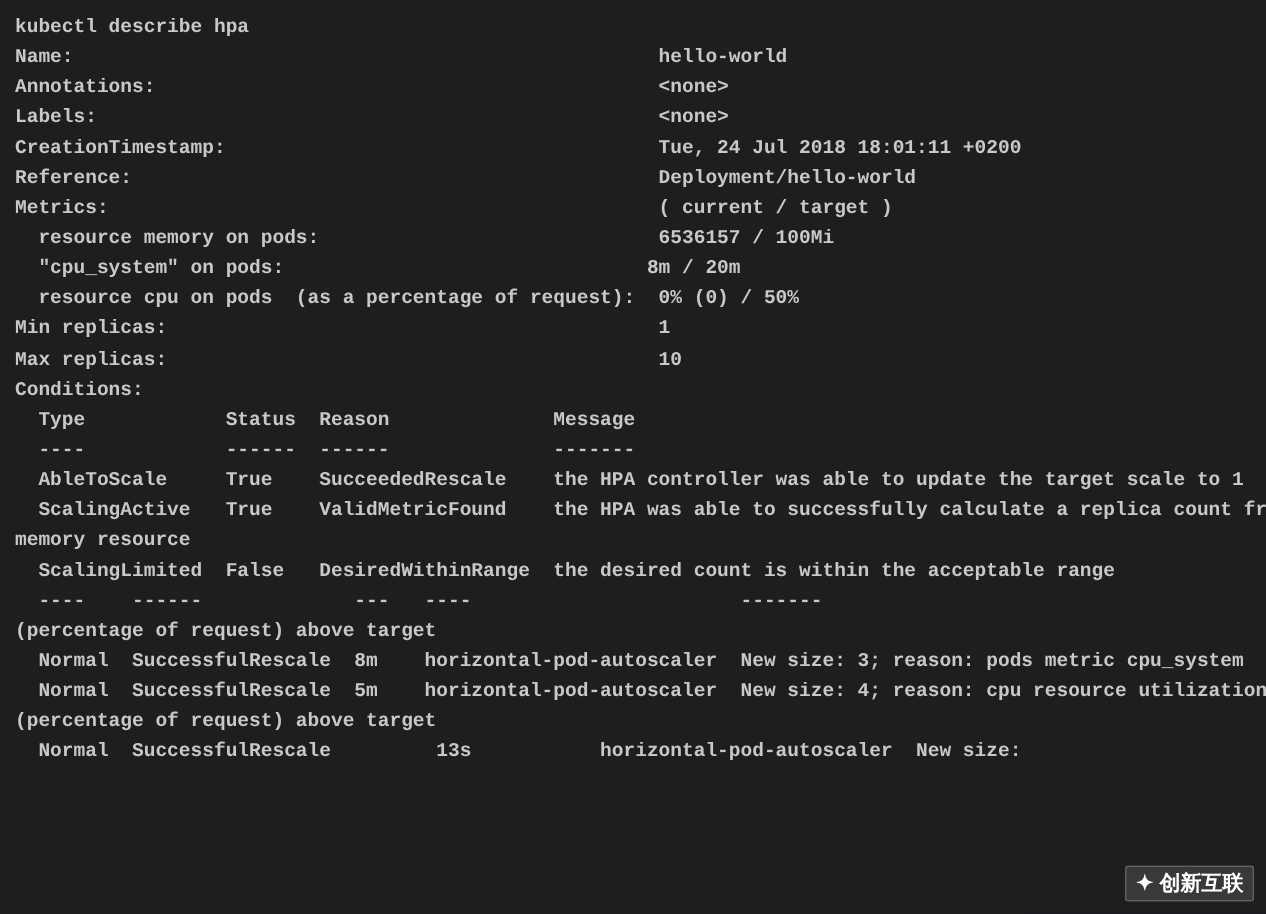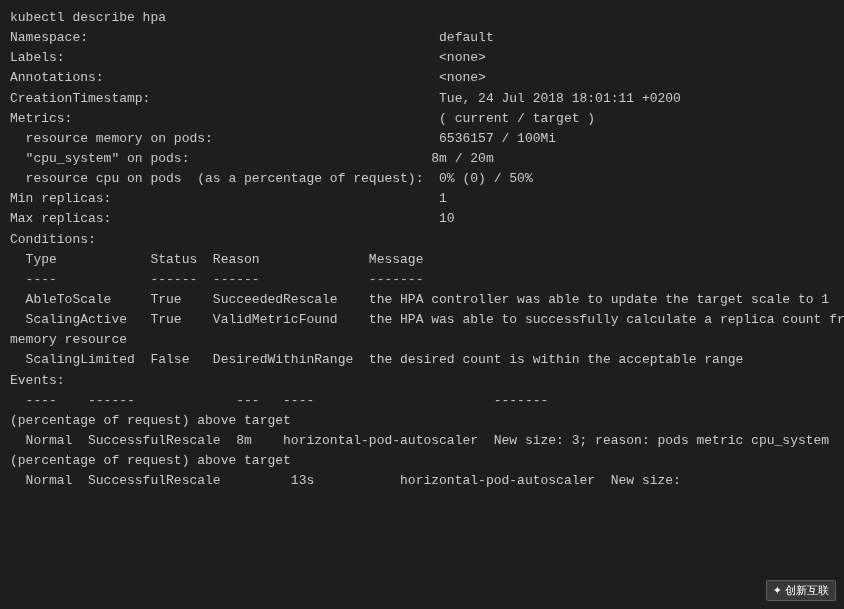--- a/index.html
+++ b/index.html
@@ -1,15 +1,15 @@
 <!DOCTYPE html>
 <html><head>
   <meta charset="utf-8">
   <style>
-    * { margin: 0; padding: 0; box-sizing: border-box; }
+    * { margin: 0; padding: 0; box-sizing: border-box; font-weight: bold; }
     body {
       background: #1a1a2e;
       width: 844px;
       height: 609px;
       overflow: hidden;
       font-family: 'Courier New', Courier, monospace;
       font-size: 13px;
       color: #d4d4d4;
     }
     .terminal {
@@ -25,50 +25,51 @@
       line-height: 1.55;
       color: #c8c8c8;
     }
     .watermark {
       position: absolute;
       bottom: 8px;
       right: 8px;
       background: rgba(255,255,255,0.12);
       border: 1px solid rgba(255,255,255,0.2);
       color: #fff;
-      font-size: 11px;
+      font-size: 14px;
       padding: 2px 6px;
       border-radius: 2px;
       font-family: sans-serif;
     }
   </style>
 </head>
 <body>
 
 <div class="terminal">
   <div id="lines-container">
       <div class="line">kubectl describe hpa</div>
-      <div class="line">Namespace:                                             default</div>
+      <div class="line">Name:                                                  hello-world</div>
+      <div class="line">Annotations:                                           &lt;none&gt;</div>
       <div class="line">Labels:                                                &lt;none&gt;</div>
-      <div class="line">Annotations:                                           &lt;none&gt;</div>
       <div class="line">CreationTimestamp:                                     Tue, 24 Jul 2018 18:01:11 +0200</div>
+      <div class="line">Reference:                                             Deployment/hello-world</div>
       <div class="line">Metrics:                                               ( current / target )</div>
       <div class="line">  resource memory on pods:                             6536157 / 100Mi</div>
       <div class="line">  "cpu_system" on pods:                               8m / 20m</div>
       <div class="line">  resource cpu on pods  (as a percentage of request):  0% (0) / 50%</div>
       <div class="line">Min replicas:                                          1</div>
       <div class="line">Max replicas:                                          10</div>
       <div class="line">Conditions:</div>
       <div class="line">  Type            Status  Reason              Message</div>
       <div class="line">  ----            ------  ------              -------</div>
       <div class="line">  AbleToScale     True    SucceededRescale    the HPA controller was able to update the target scale to 1</div>
       <div class="line">  ScalingActive   True    ValidMetricFound    the HPA was able to successfully calculate a replica count from</div>
       <div class="line">memory resource</div>
       <div class="line">  ScalingLimited  False   DesiredWithinRange  the desired count is within the acceptable range</div>
-      <div class="line">Events:</div>
       <div class="line">  ----    ------             ---   ----                       -------</div>
       <div class="line">(percentage of request) above target</div>
       <div class="line">  Normal  SuccessfulRescale  8m    horizontal-pod-autoscaler  New size: 3; reason: pods metric cpu_system</div>
+      <div class="line">  Normal  SuccessfulRescale  5m    horizontal-pod-autoscaler  New size: 4; reason: cpu resource utilization</div>
       <div class="line">(percentage of request) above target</div>
       <div class="line">  Normal  SuccessfulRescale         13s           horizontal-pod-autoscaler  New size:</div>
     </div>
   <div class="watermark">✦ 创新互联</div>
 </div>
 
 </body></html>

